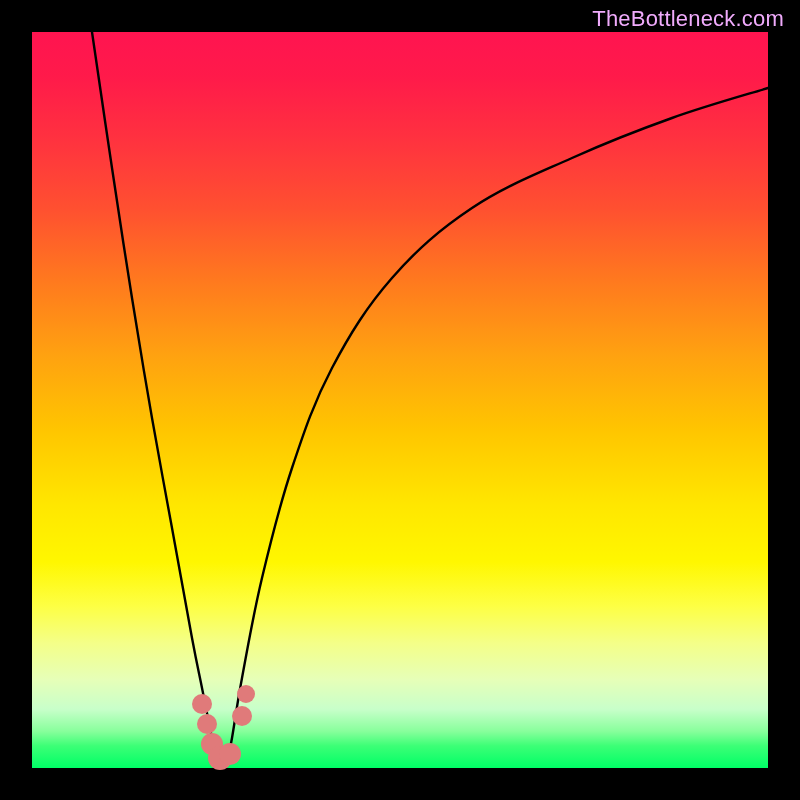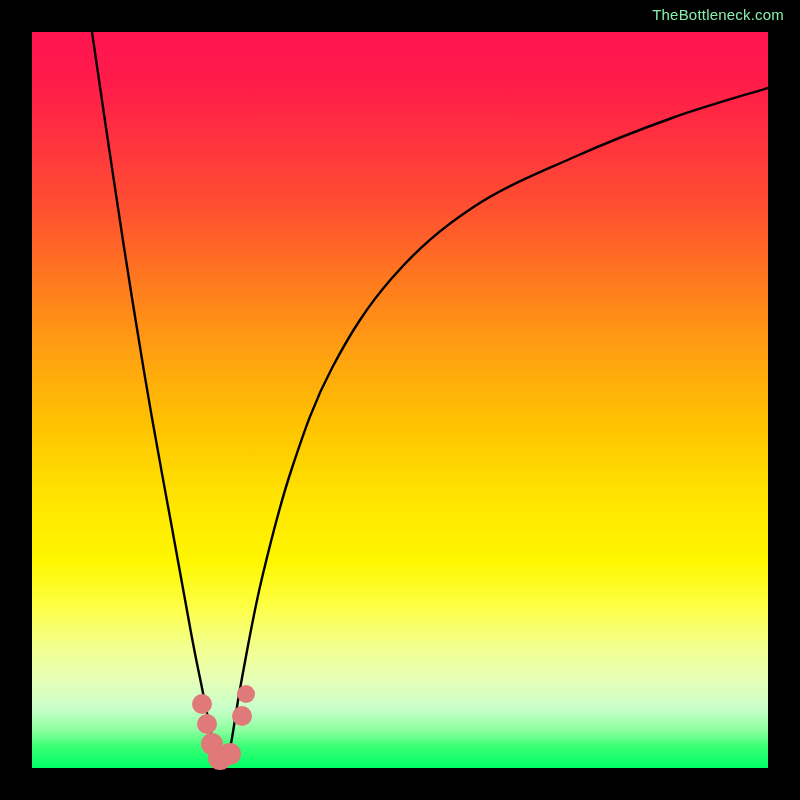--- a/index.html
+++ b/index.html
@@ -37,22 +37,22 @@
       #e6ffb8 88%,
       #c8ffca 92%,
       #88ff9c 95%,
       #3cff76 97%,
       #00ff66 100%);
   }
   .watermark {
     position: absolute;
     top: 6px;
     right: 16px;
-    color: #86efac;
-    font-size: 15px;
+    color: #f0abfc;
+    font-size: 22px;
     letter-spacing: 0.2px;
     user-select: none;
   }
   svg.curves {
     position: absolute;
     inset: 0;
     width: 736px;
     height: 736px;
     overflow: visible;
   }

